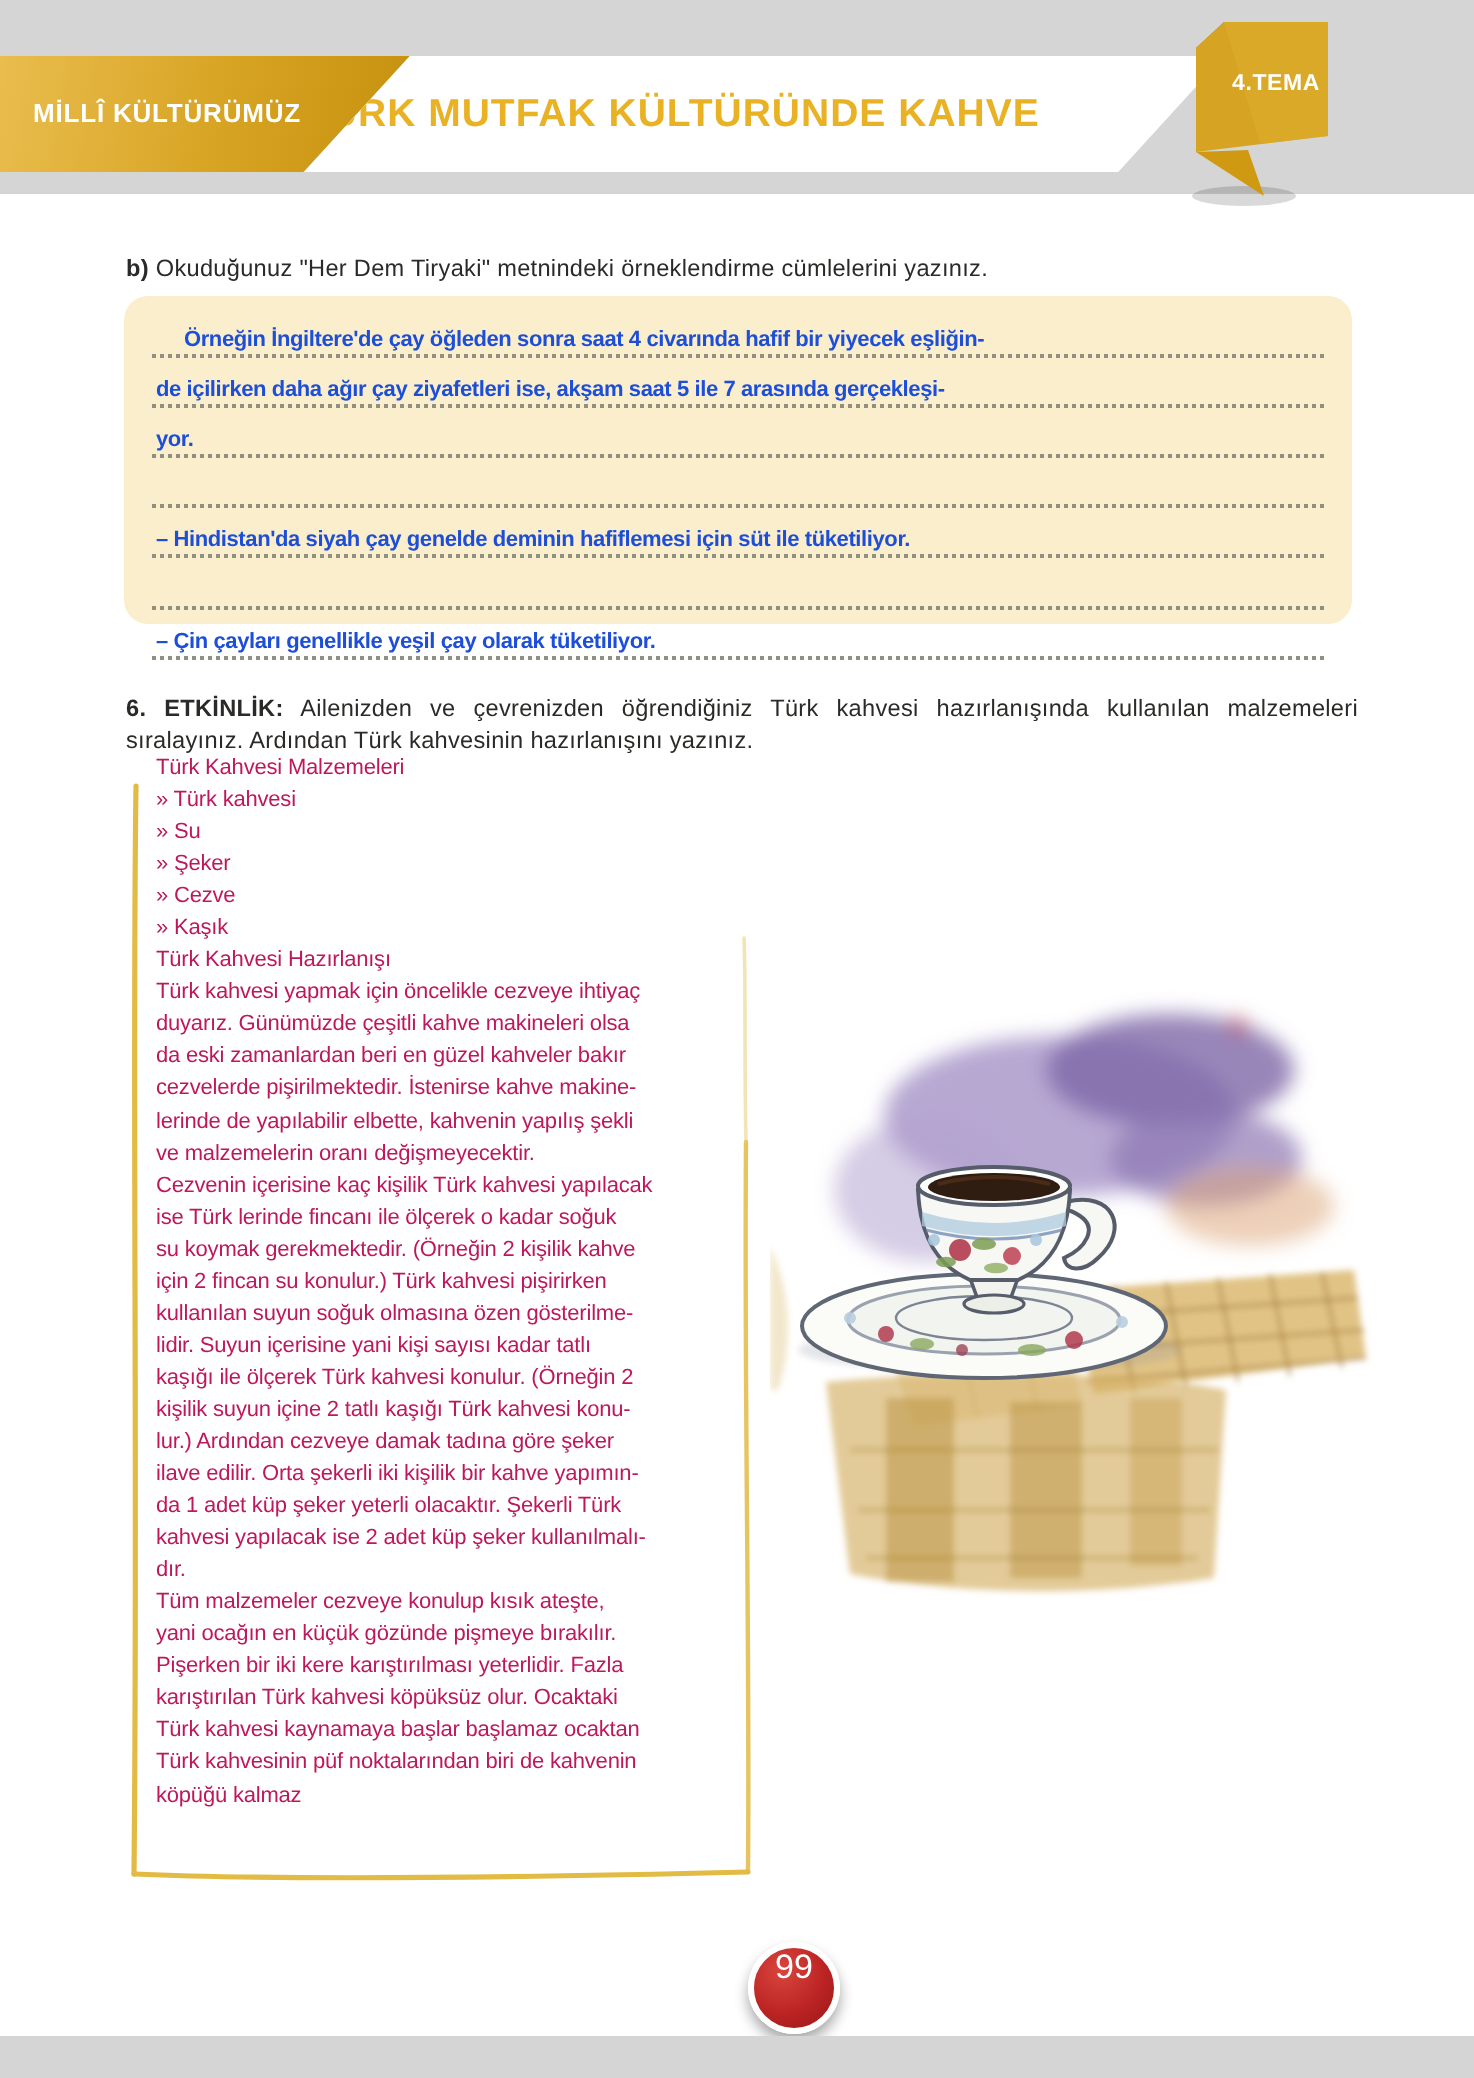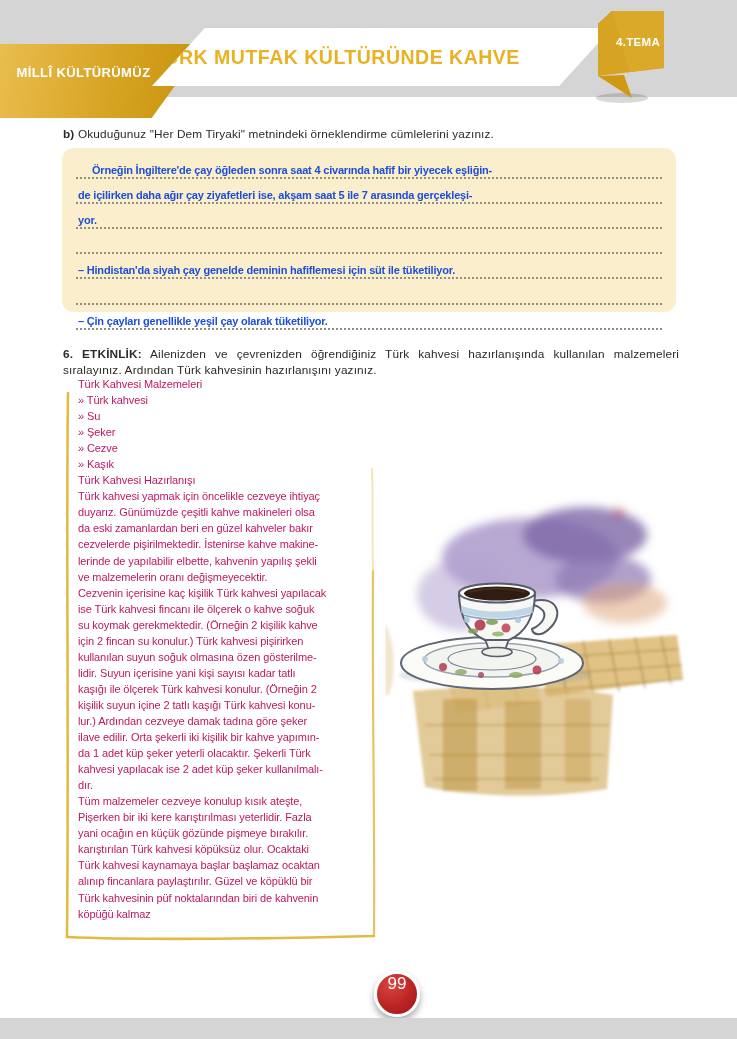--- a/index.html
+++ b/index.html
@@ -8,24 +8,23 @@
     background:#ffffff;
     font-family:"Liberation Sans", sans-serif;
     -webkit-font-smoothing:antialiased;
   }
   .strip{position:absolute;left:0;width:737px;background:#d5d5d6;}
   .strip.top{top:0;height:97px;}
   .strip.bottom{bottom:0;height:21px;}
 
   
   .gold-band{
-    position:absolute;top:28px;left:0;width:205px;height:74px;
+    position:absolute;top:28px;left:0;width:205px;height:58px;
     background:linear-gradient(100deg,#e9bd4e 0%,#d7a322 55%,#c6910e 100%);
     clip-path:polygon(0 0,100% 0,74% 100%,0 100%);
-    margin-top:16px;
   }
   .gold-band .badge{
     position:absolute;top:0;left:0;right:38px;height:58px;line-height:58px;
     text-align:center;color:#ffffff;font-weight:bold;font-size:13px;letter-spacing:.4px;
   }
   .white-band{
     position:absolute;top:28px;left:152px;width:460px;height:58px;
     background:#ffffff;
     clip-path:polygon(11.5% 0,100% 0,88.5% 100%,0 100%);
   }
@@ -142,38 +141,37 @@
     <div class="sa-line">» Cezve</div>
     <div class="sa-line">» Kaşık</div>
     <div class="sa-line">Türk Kahvesi Hazırlanışı</div>
     <div class="sa-line">Türk kahvesi yapmak için öncelikle cezveye ihtiyaç</div>
     <div class="sa-line">duyarız. Günümüzde çeşitli kahve makineleri olsa</div>
     <div class="sa-line">da eski zamanlardan beri en güzel kahveler bakır</div>
     <div class="sa-line">cezvelerde pişirilmektedir. İstenirse kahve makine-</div>
     <div class="sa-line">lerinde de yapılabilir elbette, kahvenin yapılış şekli</div>
     <div class="sa-line">ve malzemelerin oranı değişmeyecektir.</div>
     <div class="sa-line">Cezvenin içerisine kaç kişilik Türk kahvesi yapılacak</div>
-    <div class="sa-line">ise Türk kahvesi fincanı ile ölçerek o kahve soğuk</div>
+    <div class="sa-line">ise Türk lerinde fincanı ile ölçerek o kadar soğuk</div>
     <div class="sa-line">su koymak gerekmektedir. (Örneğin 2 kişilik kahve</div>
     <div class="sa-line">için 2 fincan su konulur.) Türk kahvesi pişirirken</div>
     <div class="sa-line">kullanılan suyun soğuk olmasına özen gösterilme-</div>
     <div class="sa-line">lidir. Suyun içerisine yani kişi sayısı kadar tatlı</div>
     <div class="sa-line">kaşığı ile ölçerek Türk kahvesi konulur. (Örneğin 2</div>
     <div class="sa-line">kişilik suyun içine 2 tatlı kaşığı Türk kahvesi konu-</div>
     <div class="sa-line">lur.) Ardından cezveye damak tadına göre şeker</div>
     <div class="sa-line">ilave edilir. Orta şekerli iki kişilik bir kahve yapımın-</div>
     <div class="sa-line">da 1 adet küp şeker yeterli olacaktır. Şekerli Türk</div>
     <div class="sa-line">kahvesi yapılacak ise 2 adet küp şeker kullanılmalı-</div>
     <div class="sa-line">dır.</div>
     <div class="sa-line">Tüm malzemeler cezveye konulup kısık ateşte,</div>
+    <div class="sa-line">yani ocağın en küçük gözünde pişmeye bırakılır.</div>
     <div class="sa-line">Pişerken bir iki kere karıştırılması yeterlidir. Fazla</div>
-    <div class="sa-line">yani ocağın en küçük gözünde pişmeye bırakılır.</div>
     <div class="sa-line">karıştırılan Türk kahvesi köpüksüz olur. Ocaktaki</div>
     <div class="sa-line">Türk kahvesi kaynamaya başlar başlamaz ocaktan</div>
-    <div class="sa-line">alınıp fincanlara paylaştırılır. Güzel ve köpüklü bir</div>
     <div class="sa-line">Türk kahvesinin püf noktalarından biri de kahvenin</div>
     <div class="sa-line">köpüğü kalmaz</div>
   </div>
 
 <svg class="illustration" width="340" height="345" viewBox="0 0 340 345">
   <defs>
     <filter id="soft" x="-40%" y="-40%" width="180%" height="180%">
         <feGaussianBlur stdDeviation="5"></feGaussianBlur>
       </filter>
     <filter id="soft2" x="-40%" y="-40%" width="180%" height="180%">

